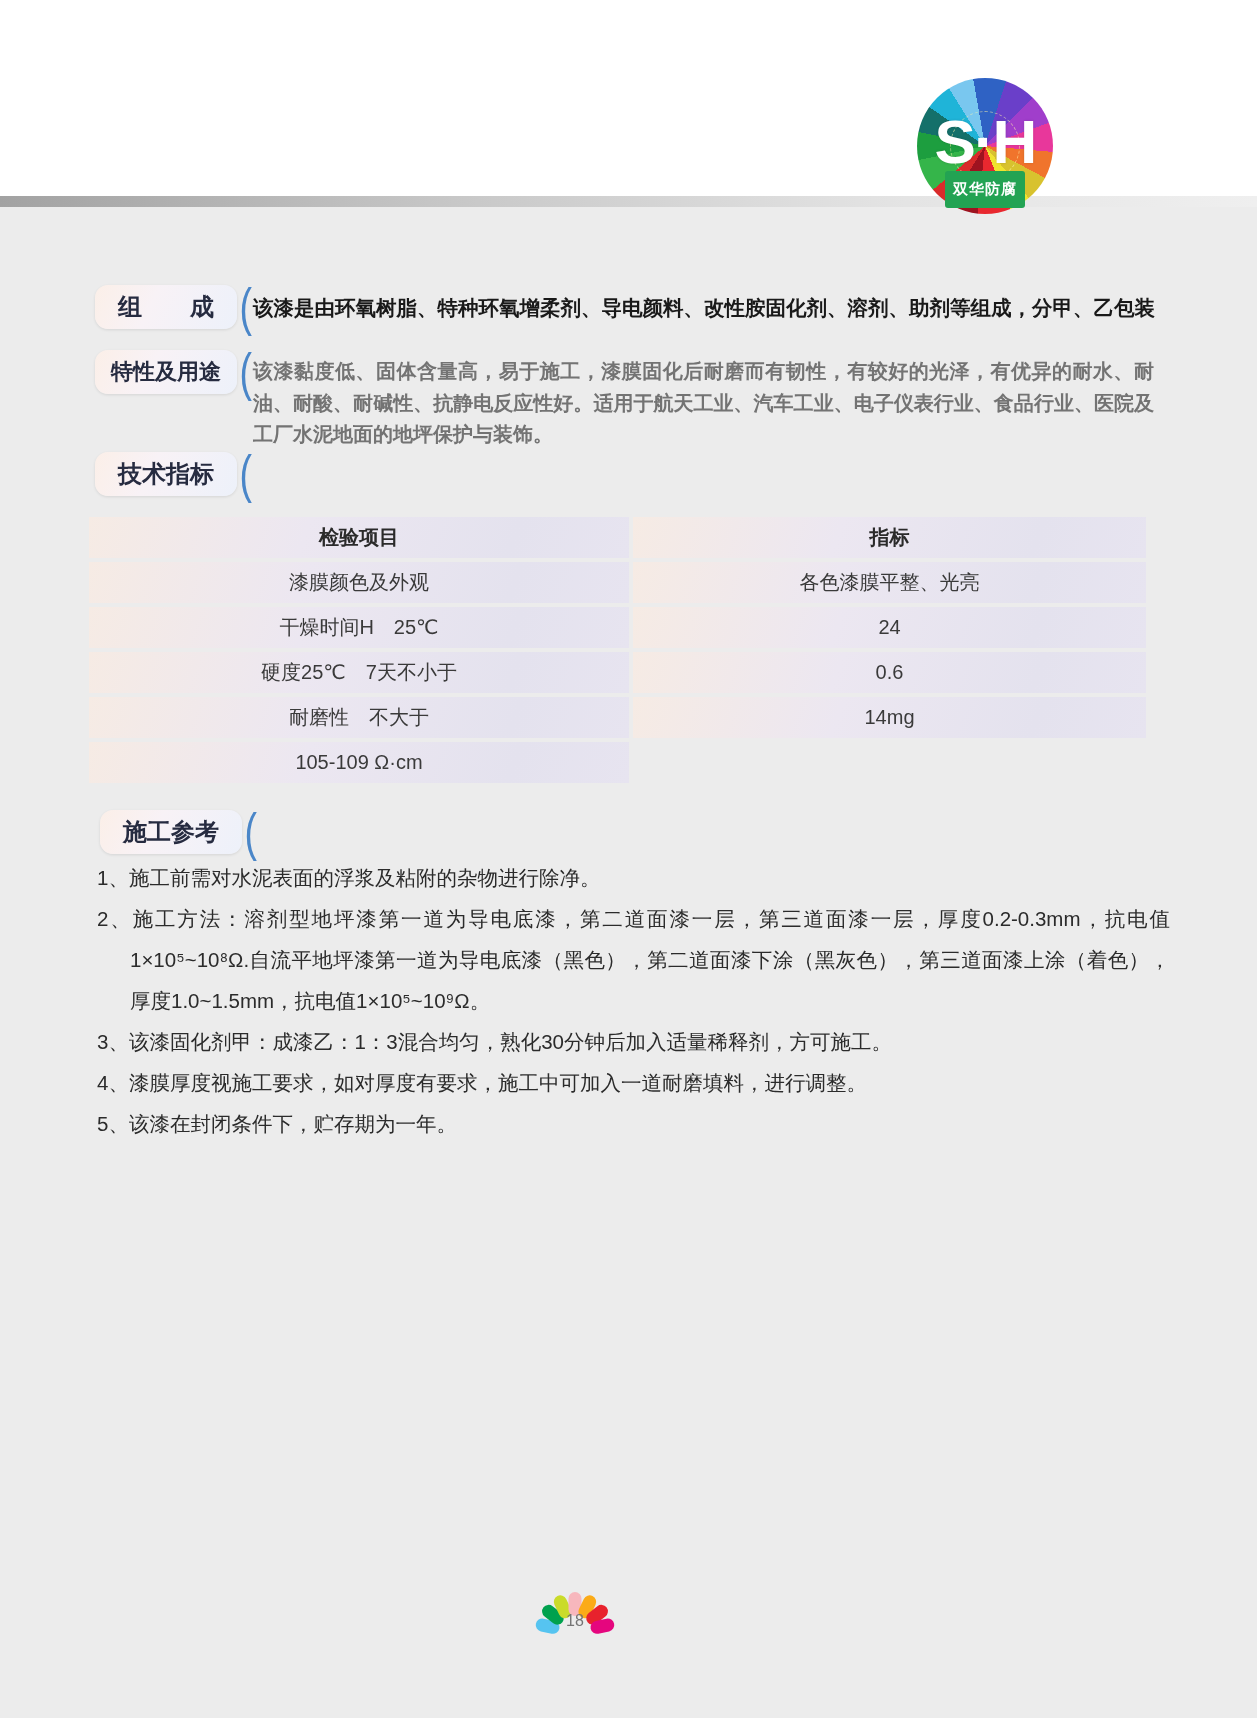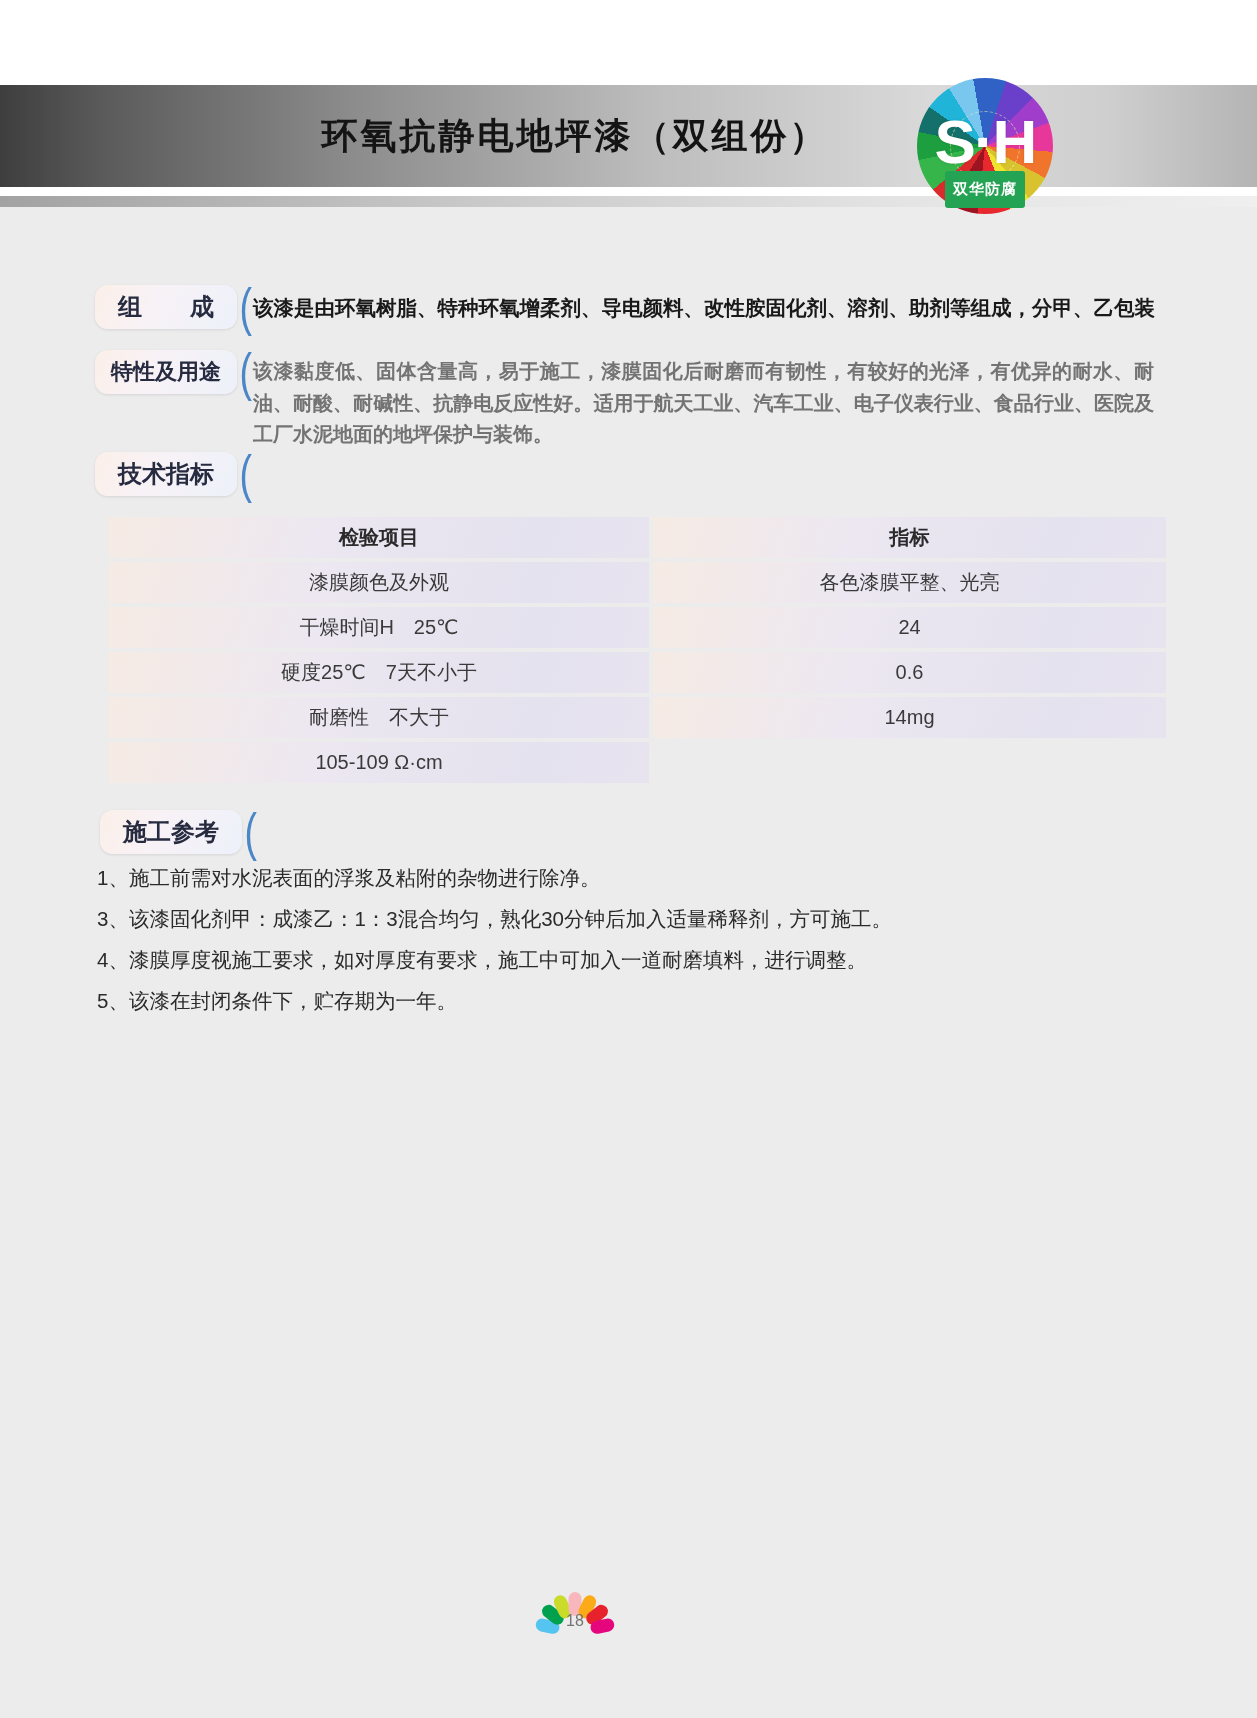--- a/index.html
+++ b/index.html
@@ -70,21 +70,21 @@
   .comp-text{
     position:absolute;left:253px;top:294px;font-size:20.5px;font-weight:bold;
     white-space:nowrap;color:#191919;
   }
   .props-text{
     position:absolute;left:253px;top:356px;width:901px;font-size:20px;font-weight:bold;
     line-height:31.5px;text-align:justify;color:#737373;
   }
   
   .spec-table{
-    position:absolute;left:109px;top:517px;width:1057px;
+    position:absolute;left:89px;top:517px;width:1057px;
     display:grid;grid-template-columns:540px 513px;grid-auto-rows:41px;gap:4px;
   }
   .t-cell{
     background:linear-gradient(110deg,#f6ebe4 0%,#ece7f1 40%,#e4e2ee 78%,#e7e4f0 100%);
     display:flex;align-items:center;justify-content:center;
     font-size:20px;color:#3a3a3a;
   }
   .t-head{font-weight:bold;color:#2a2a2a;}
   
   .ref-list{position:absolute;left:97px;top:857px;width:1073px;}
@@ -98,23 +98,20 @@
   .page-num{
     position:absolute;left:0;top:30px;width:84px;text-align:center;
     font-size:16px;color:#737373;
   }
 </style>
 </head>
 <body>
 
 <div class="page">
 
-  <div class="banner">
-    <div class="banner-title">环氧抗静电地坪漆（双组份）</div>
-  </div>
   <div class="stripe"></div>
   <div class="content-bg"></div>
 
   <div class="logo">
     <div class="logo-wheel"></div>
     <div class="logo-mono">S·H</div>
     <div class="logo-band">双华防腐</div>
   </div>
 
   <div class="badge b-comp">组　　成</div>
@@ -140,20 +137,21 @@
     <div class="t-cell">耐磨性　不大于</div>
     <div class="t-cell">14mg</div>
     <div class="t-cell">105-109 Ω·cm</div>
   </div>
 
   <div class="badge b-constr">施工参考</div>
   <span class="paren p-constr">(</span>
 
   <div class="ref-list">
     <div class="ref-item">1、施工前需对水泥表面的浮浆及粘附的杂物进行除净。</div>
+    <div class="ref-item">2、施工方法：溶剂型地坪漆第一道为导电底漆，第二道面漆一层，第三道面漆一层，厚度0.2-0.3mm，抗电值1×10⁵~10⁸Ω.自流平地坪漆第一道为导电底漆（黑色），第二道面漆下涂（黑灰色），第三道面漆上涂（着色），厚度1.0~1.5mm，抗电值1×10⁵~10⁹Ω。</div>
     <div class="ref-item">3、该漆固化剂甲：成漆乙：1：3混合均匀，熟化30分钟后加入适量稀释剂，方可施工。</div>
     <div class="ref-item">4、漆膜厚度视施工要求，如对厚度有要求，施工中可加入一道耐磨填料，进行调整。</div>
     <div class="ref-item">5、该漆在封闭条件下，贮存期为一年。</div>
   </div>
 
   <div class="footer">
     <svg class="fan" width="84" height="64" viewBox="0 0 84 64">
       <g id="fan-petals">
           <rect x="-6.5" y="-12" width="13" height="24" rx="6.5" fill="#56c4f0" transform="translate(14.611867179453444 44.17847265710274) rotate(-78)"></rect>
           <rect x="-6.5" y="-12" width="13" height="24" rx="6.5" fill="#00a14e" transform="translate(19.935698899011783 32.76147869088157) rotate(-52)"></rect>

